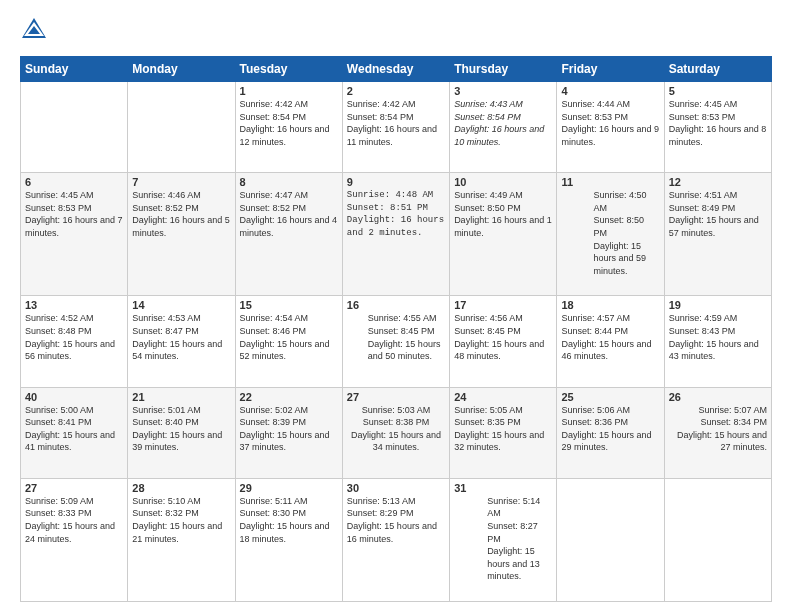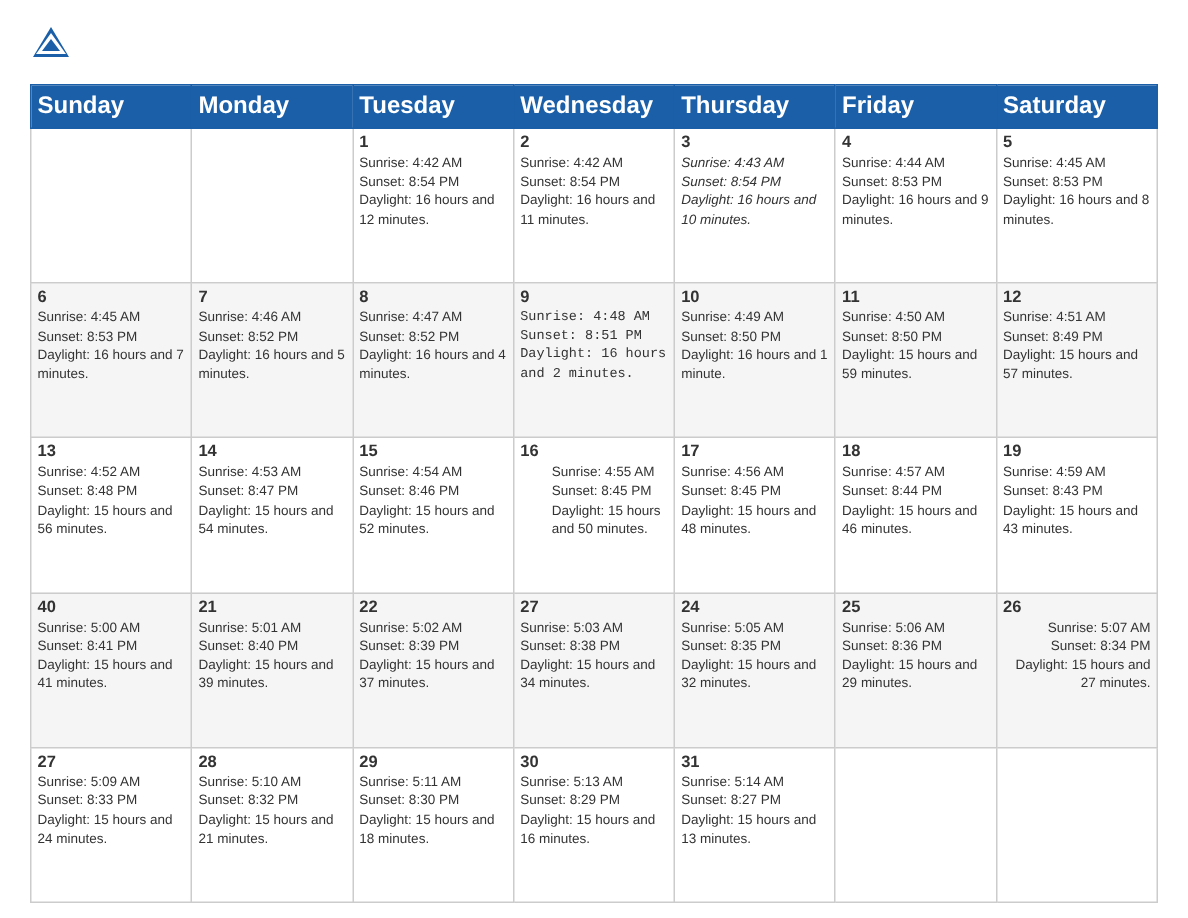--- a/index.html
+++ b/index.html
@@ -63,21 +63,21 @@
       color: #555;
     }
     .calendar {
       width: 100%;
       border-collapse: collapse;
       flex: 1;
     }
     .calendar th {
       background: #1a5fa8;
       color: #fff;
-      font-size: 16px;
+      font-size: 12px;
       font-weight: bold;
       padding: 5px 4px;
       text-align: left;
       border: 1px solid #1a5fa8;
     }
     .calendar td {
       border: 1px solid #ccc;
       vertical-align: top;
       padding: 3px 4px;
       width: 107px;
@@ -199,21 +199,21 @@
 Daylight: 16 hours and 2 minutes.</div>
           </td>
           <td>
             <span class="day-num">10</span>
             <div class="day-info" style="white-space: pre-line;">Sunrise: 4:49 AM
 Sunset: 8:50 PM
 Daylight: 16 hours and 1 minute.</div>
           </td>
           <td>
             <span class="day-num">11</span>
-            <div class="day-info" style="white-space: pre-line;">Sunrise: 4:50 AM
+            <div class="day-info" style="white-space: pre-line; margin-left: 32px;">Sunrise: 4:50 AM
 Sunset: 8:50 PM
 Daylight: 15 hours and 59 minutes.</div>
           </td>
           <td>
             <span class="day-num">12</span>
             <div class="day-info" style="white-space: pre-line;">Sunrise: 4:51 AM
 Sunset: 8:49 PM
 Daylight: 15 hours and 57 minutes.</div>
           </td>
         </tr>
@@ -275,21 +275,21 @@
 Daylight: 15 hours and 39 minutes.</div>
           </td>
           <td>
             <span class="day-num">22</span>
             <div class="day-info" style="white-space: pre-line;">Sunrise: 5:02 AM
 Sunset: 8:39 PM
 Daylight: 15 hours and 37 minutes.</div>
           </td>
           <td>
             <span class="day-num">27</span>
-            <div class="day-info" style="white-space: pre-line;">Sunrise: 5:03 AM
+            <div class="day-info" style="white-space: pre-line; text-align: center;">Sunrise: 5:03 AM
 Sunset: 8:38 PM
 Daylight: 15 hours and 34 minutes.</div>
           </td>
           <td>
             <span class="day-num">24</span>
             <div class="day-info" style="white-space: pre-line;">Sunrise: 5:05 AM
 Sunset: 8:35 PM
 Daylight: 15 hours and 32 minutes.</div>
           </td>
           <td>
@@ -325,21 +325,21 @@
 Daylight: 15 hours and 18 minutes.</div>
           </td>
           <td>
             <span class="day-num">30</span>
             <div class="day-info" style="white-space: pre-line;">Sunrise: 5:13 AM
 Sunset: 8:29 PM
 Daylight: 15 hours and 16 minutes.</div>
           </td>
           <td>
             <span class="day-num">31</span>
-            <div class="day-info" style="white-space: pre-line;">Sunrise: 5:14 AM
+            <div class="day-info" style="white-space: pre-line; margin-left: 33px;">Sunrise: 5:14 AM
 Sunset: 8:27 PM
 Daylight: 15 hours and 13 minutes.</div>
           </td>
           <td class="empty"></td>
           <td class="empty"></td>
         </tr>
       </tbody>
   </table>
 </div>
 

